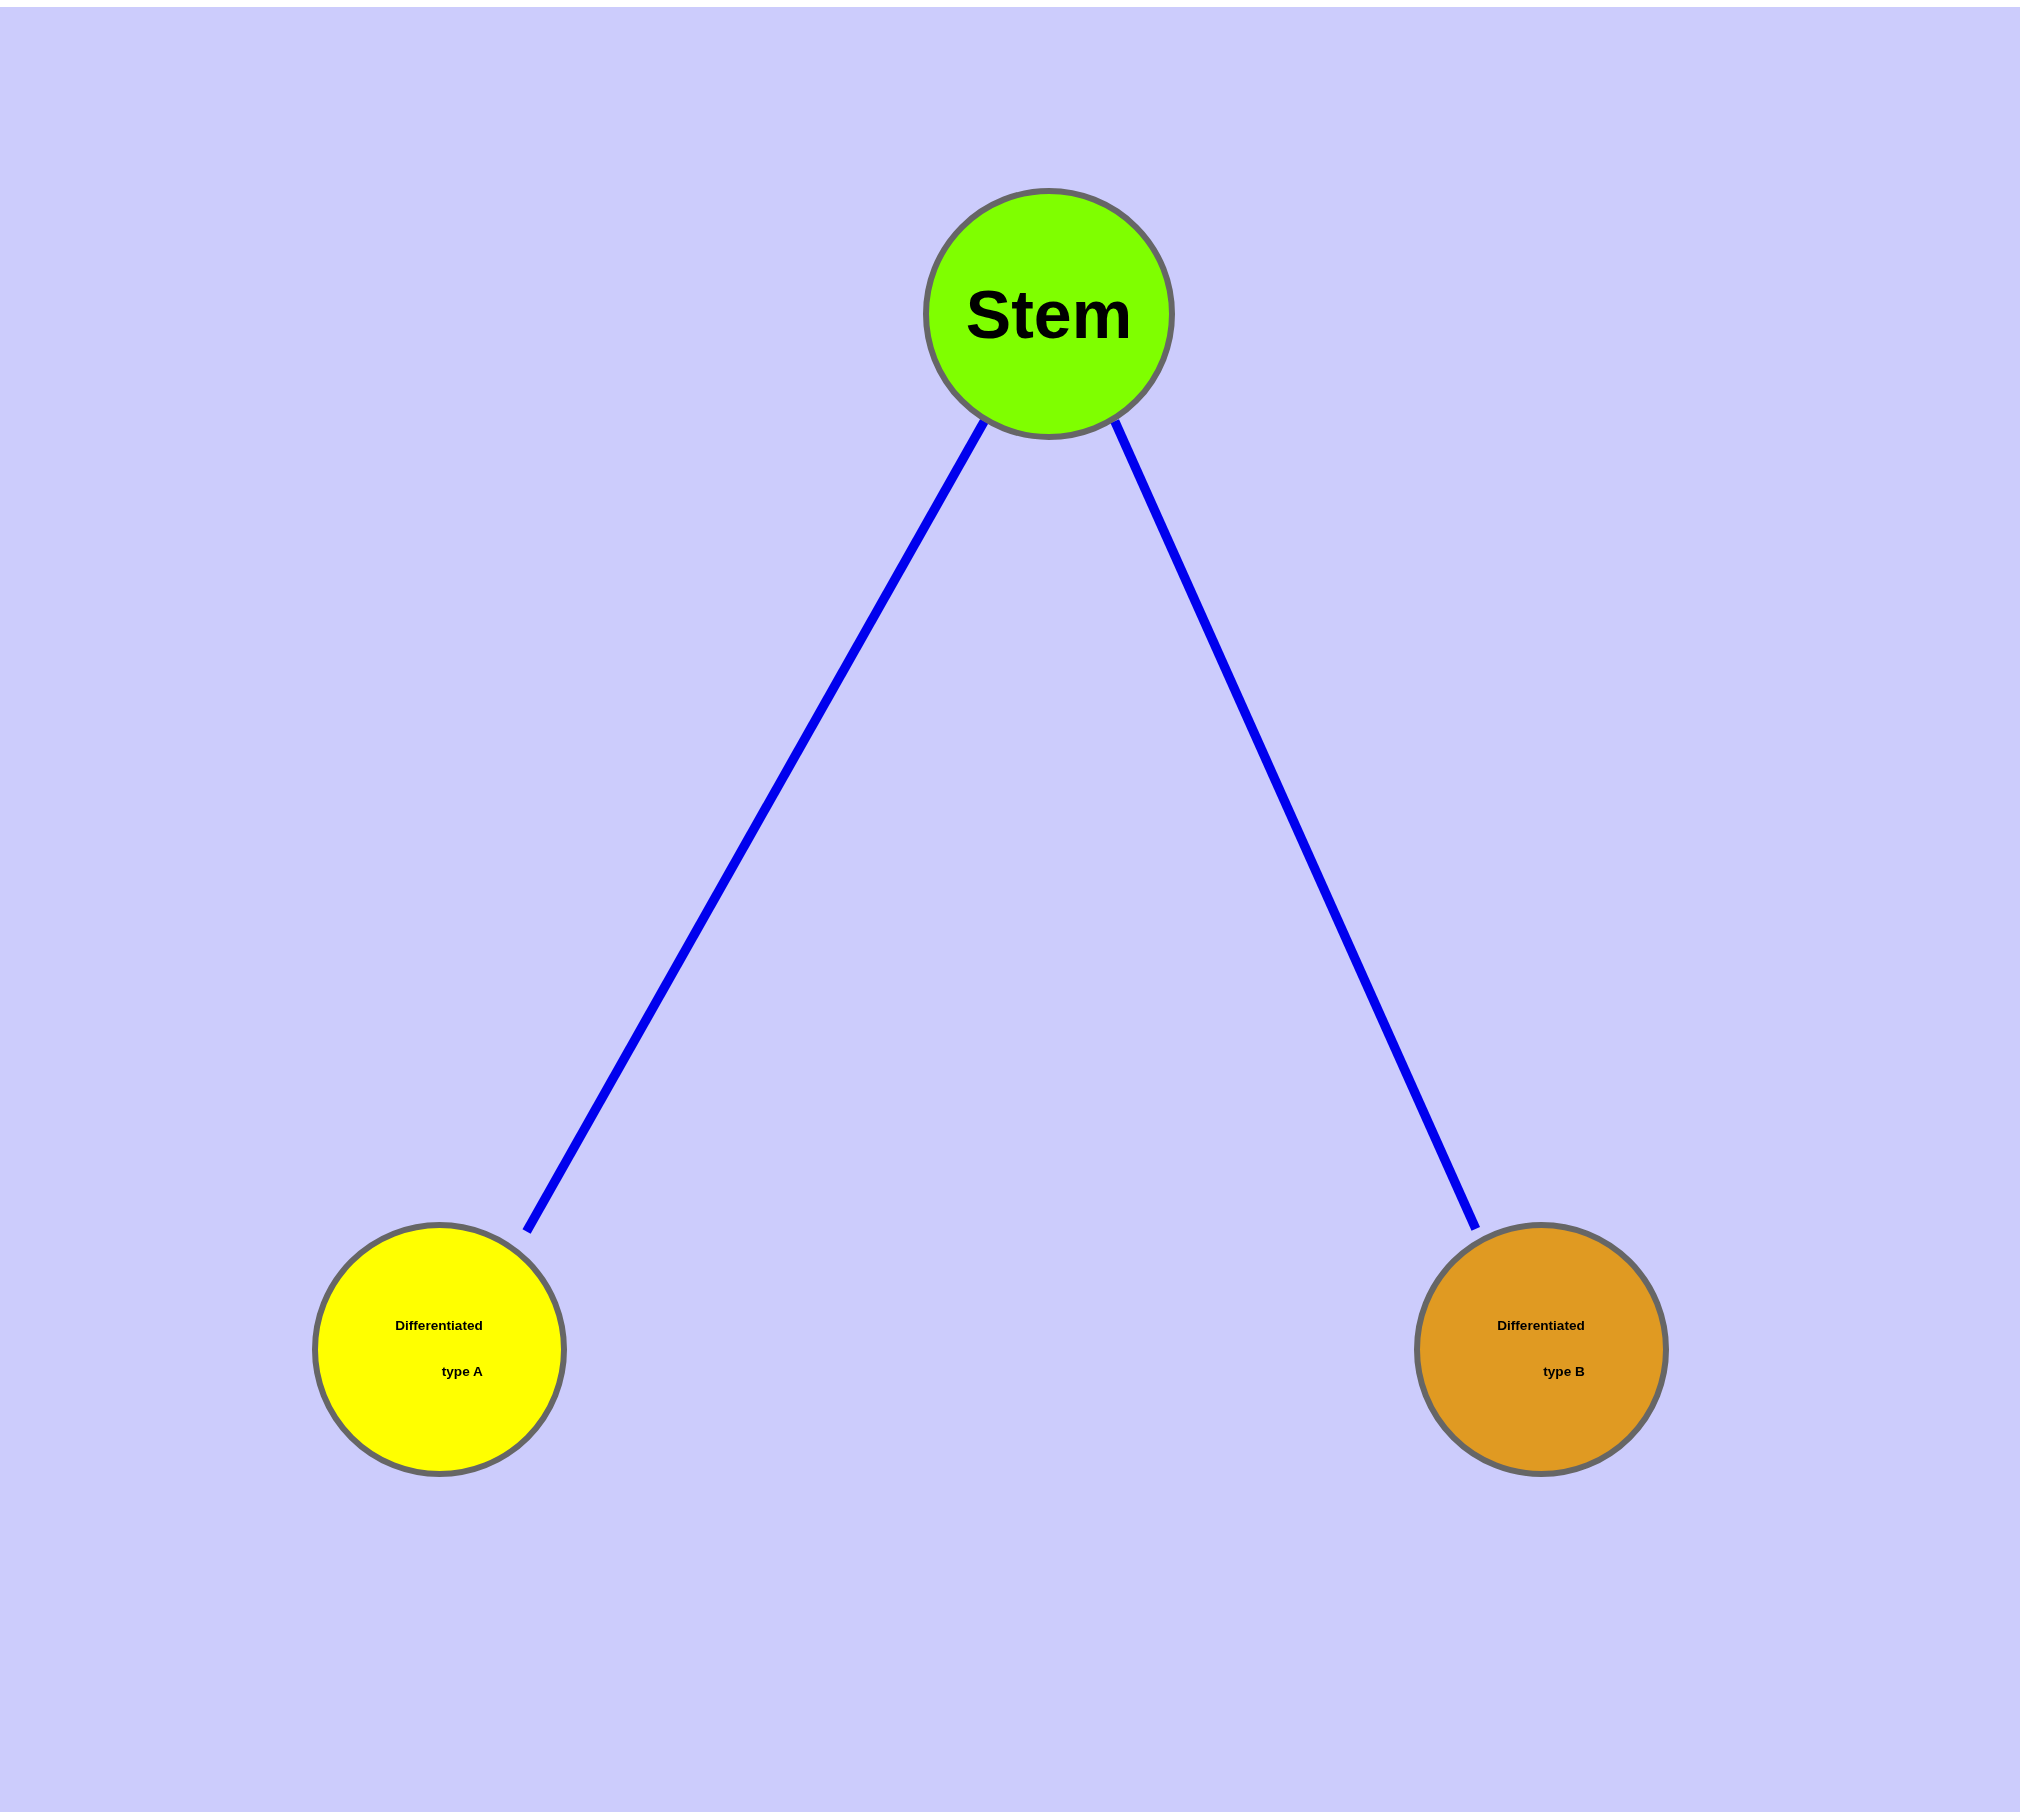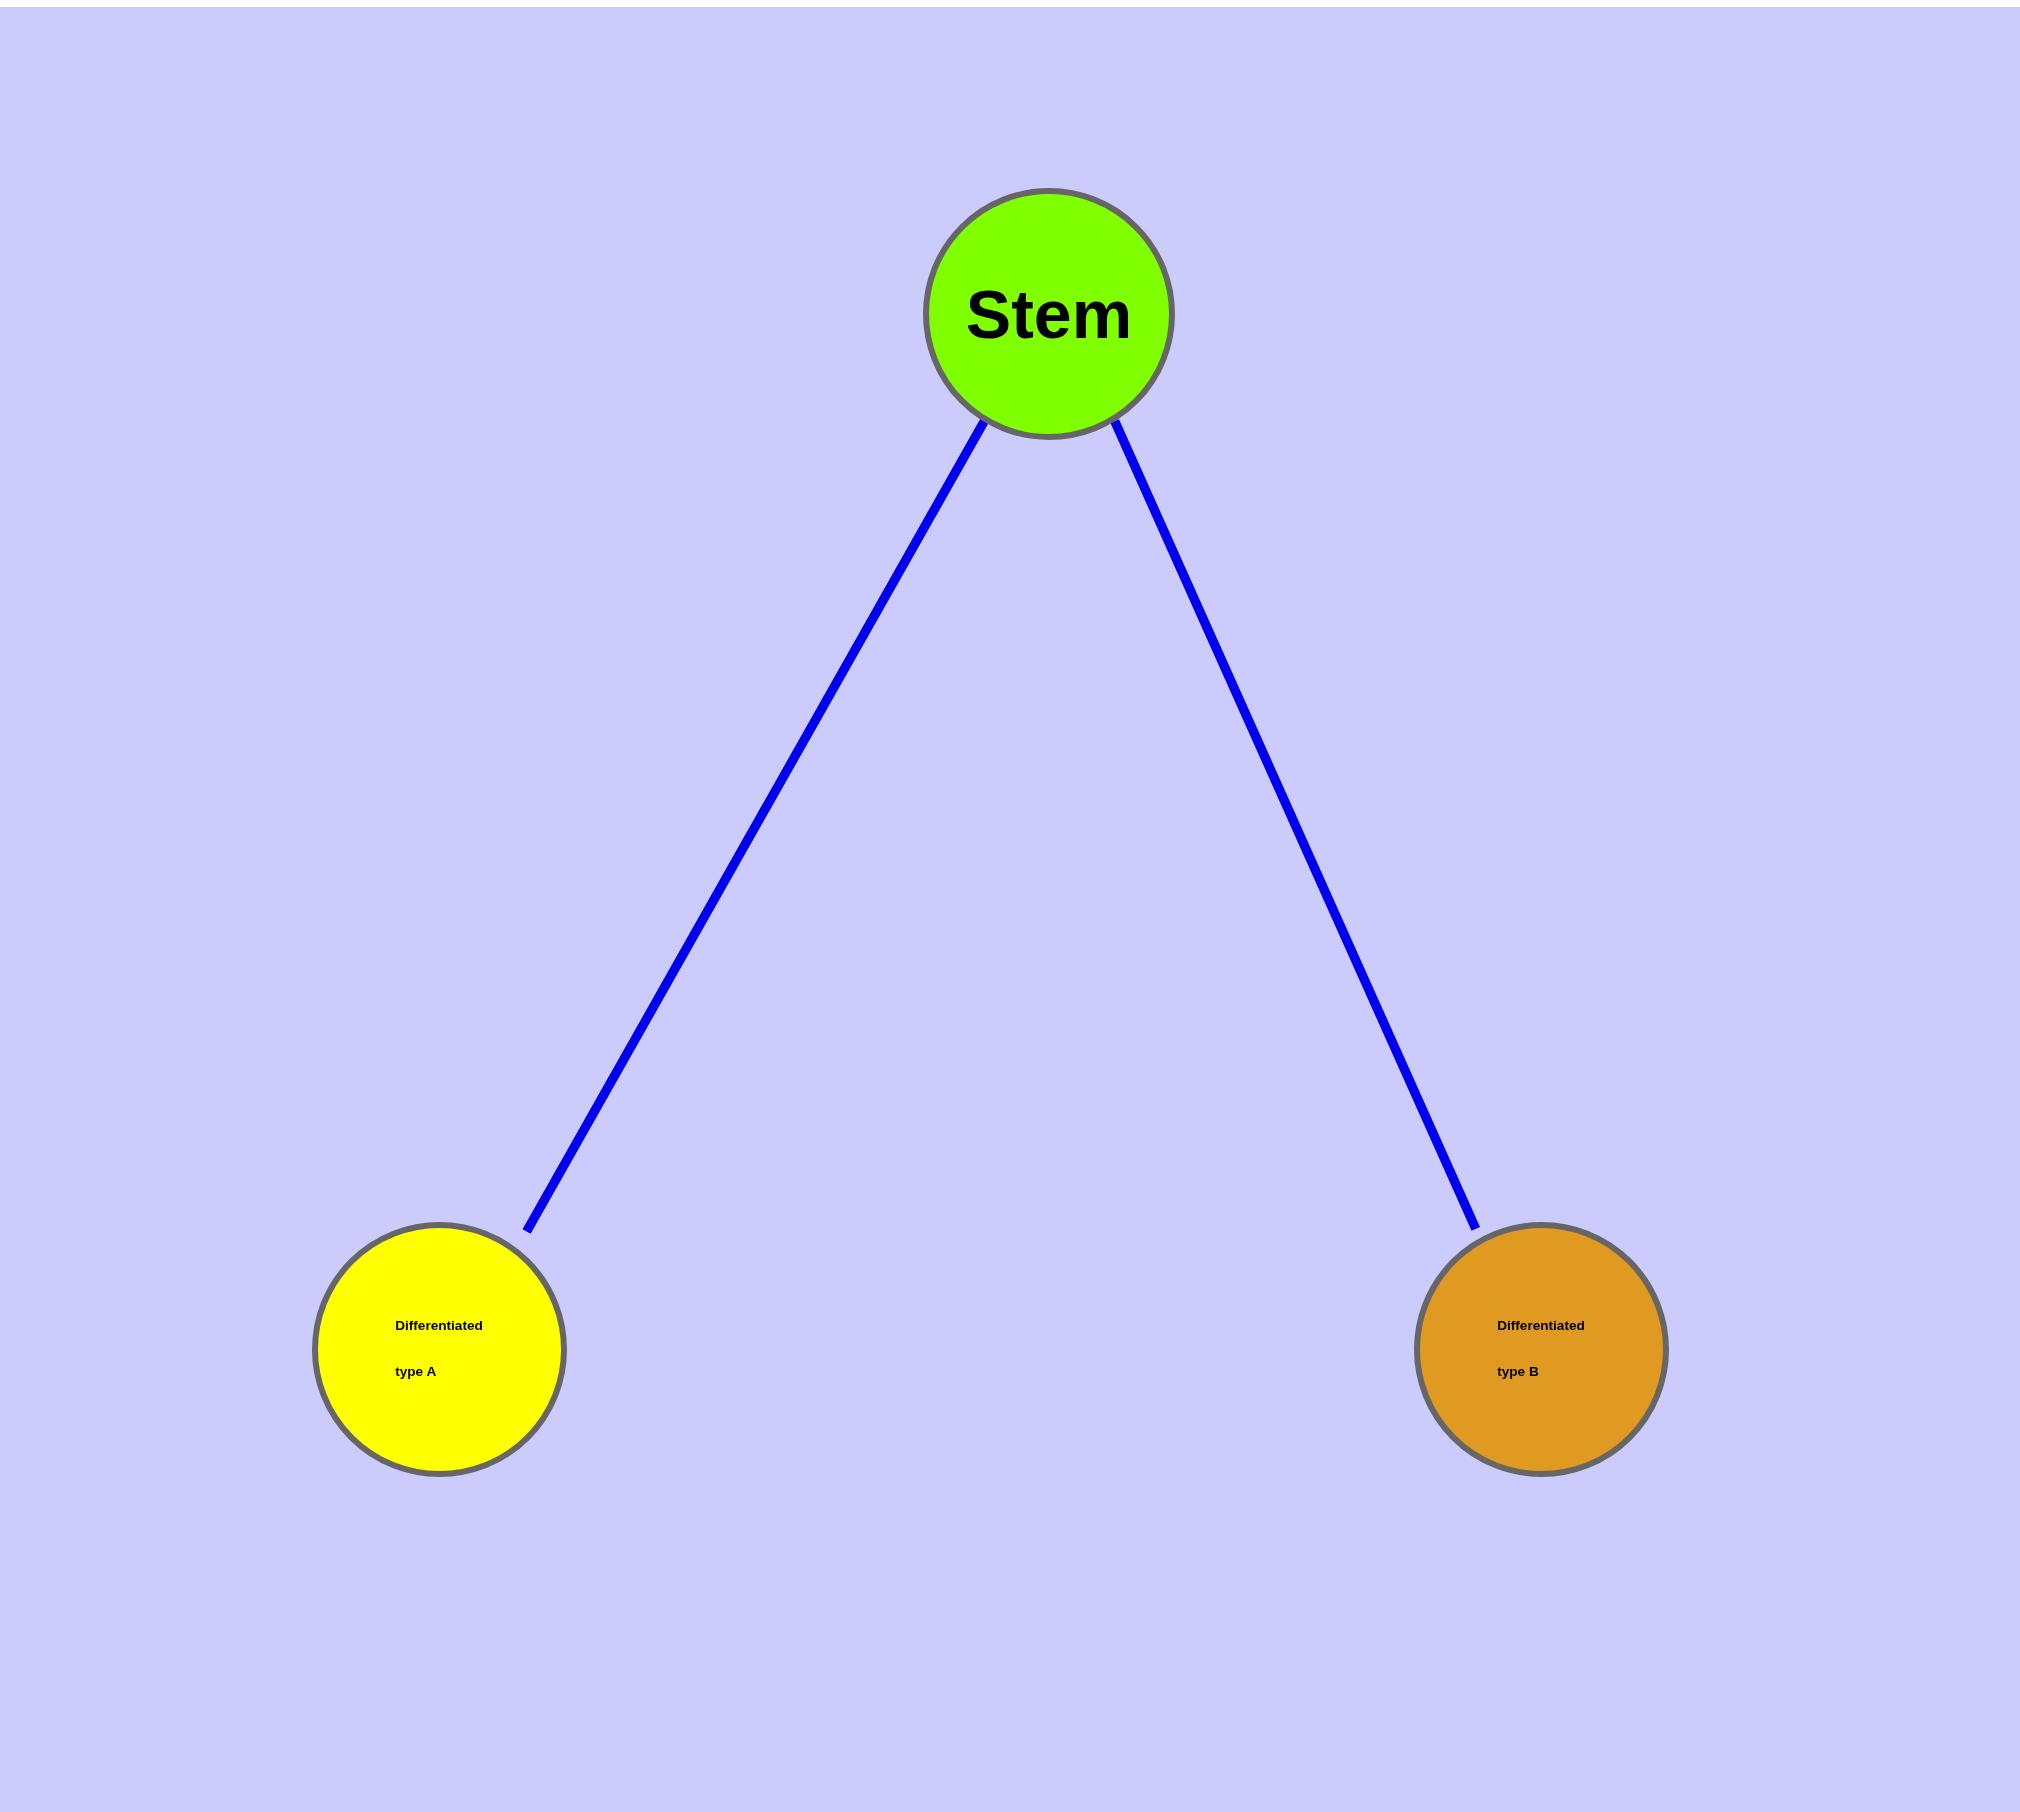--- a/index.html
+++ b/index.html
@@ -55,21 +55,21 @@
     align-items: center;
     justify-content: center;
   }
 
   .node-label {
     position: absolute;
     left: 50%;
     top: 50%;
     transform: translate(-50%, -50%);
     white-space: pre;
-    text-align: left;
+    text-align: right;
     color: #000000;
     font-family: "Liberation Sans", sans-serif;
     font-weight: bold;
     line-height: 1.12;
     pointer-events: none;
   }
 
   #node-stem {
     left: 923px;
     top: 188px;

